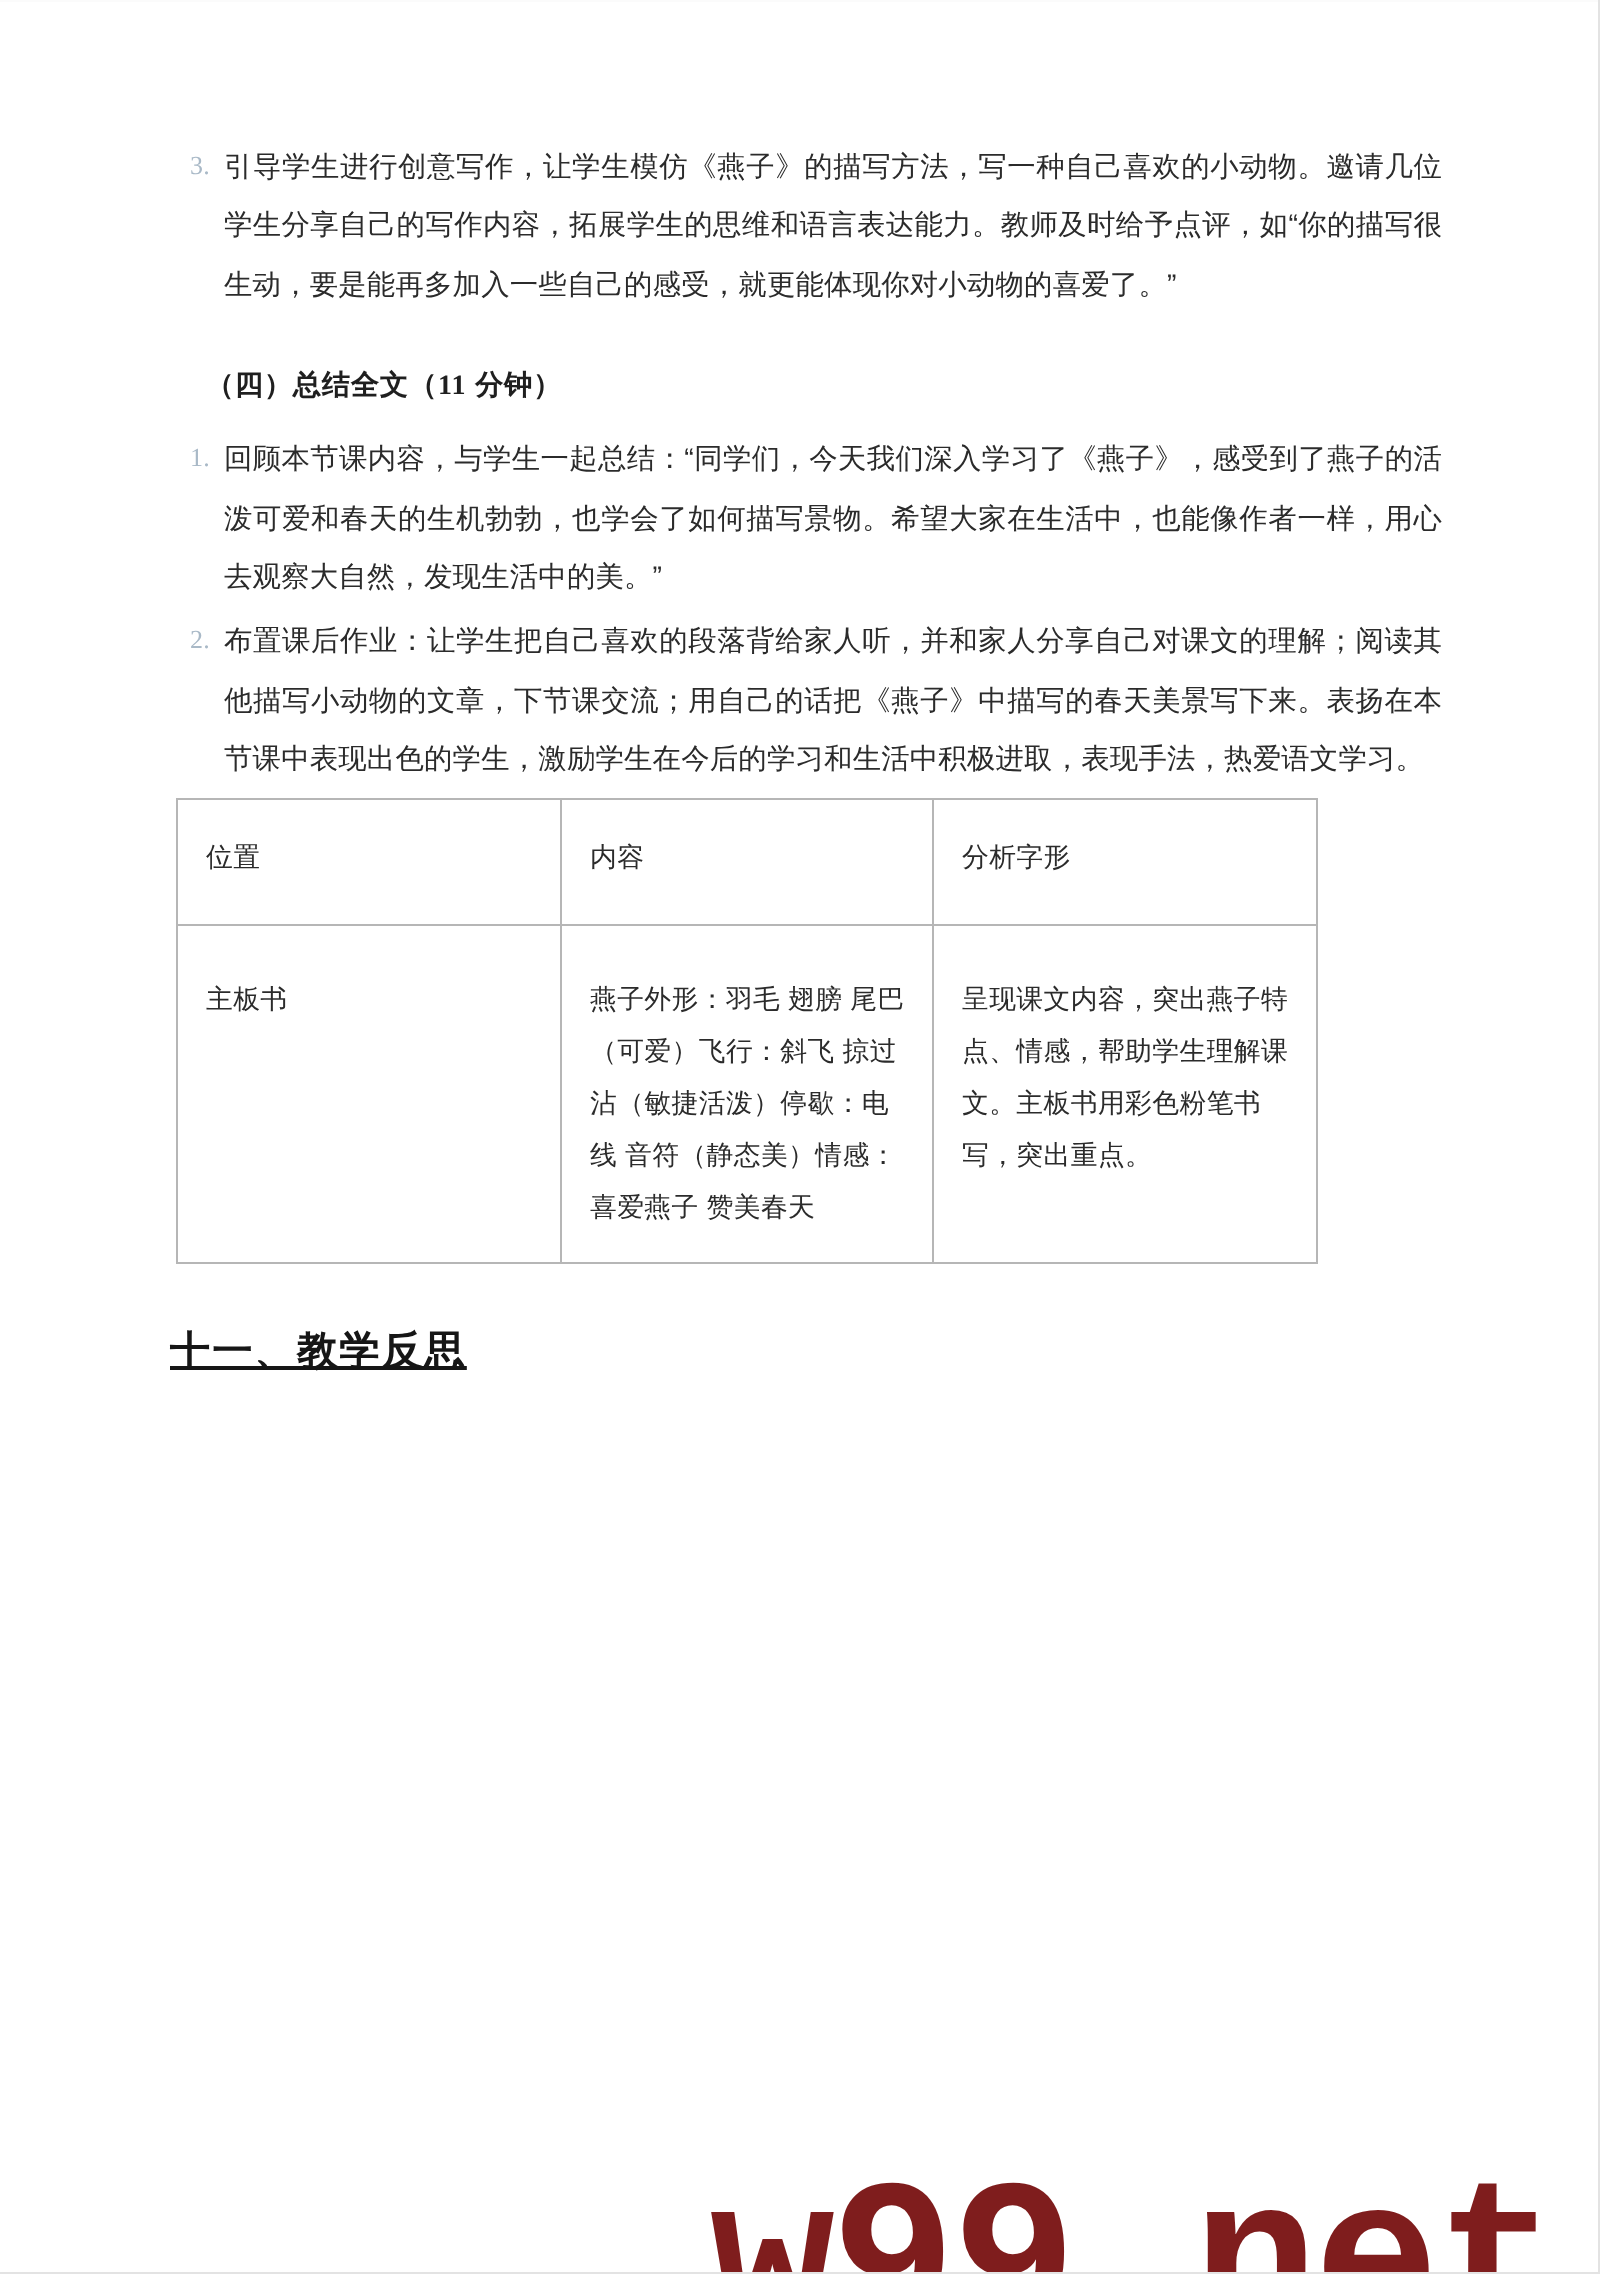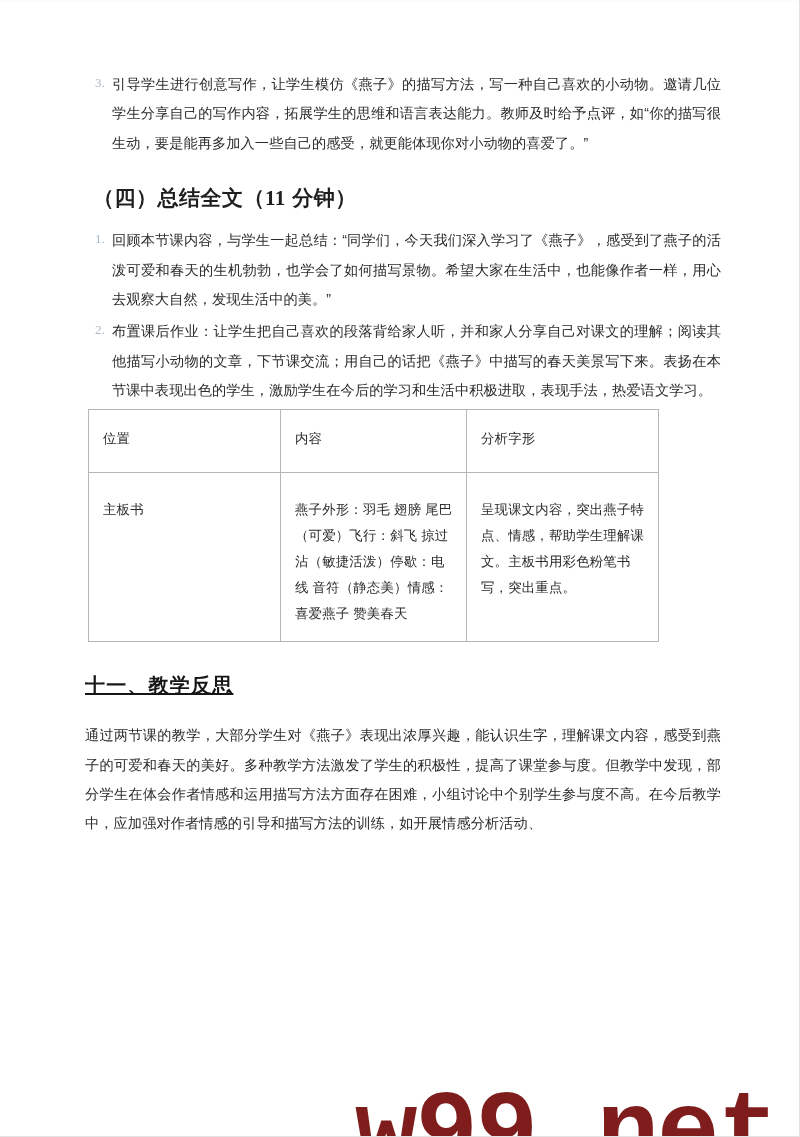--- a/index.html
+++ b/index.html
@@ -70,24 +70,24 @@
     top: 0;
     width: 20px;
     text-align: right;
     color: #a9b9c7;
     font-size: 13px;
     font-family: "Liberation Serif", "DejaVu Serif", serif;
   }
 
   
   .sub-heading {
-    font-size: 21px;
+    font-size: 14px;
     font-weight: 700;
     color: #1f1f1f;
-    margin: 26px 0 14px 8px;
+    margin: 26px 0 14px 18px;
     letter-spacing: 0.5px;
   }
   .sub-heading .mins {
     font-family: "Liberation Serif", "DejaVu Serif", serif;
     font-weight: 700;
   }
   .main-heading {
     font-size: 20px;
     font-weight: 700;
     color: #161616;
@@ -190,16 +190,15 @@
         <tr>
           <td>主板书</td>
           <td>燕子外形：羽毛 翅膀 尾巴（可爱）飞行：斜飞 掠过 沾（敏捷活泼）停歇：电线 音符（静态美）情感：喜爱燕子 赞美春天</td>
           <td>呈现课文内容，突出燕子特点、情感，帮助学生理解课文。主板书用彩色粉笔书写，突出重点。</td>
         </tr>
       </tbody>
     </table>
 
     <div class="main-heading-2">十一、教学反思</div>
 
-    <p class="reflection">通过两节课的教学，大部分学生对《燕子》表现出浓厚兴趣，能认识生字，理解课文内容，感受到燕子的可爱和春天的美好。多种教学方法激发了学生的积极性，提高了课堂参与度。但教学中发现，部分学生在体会作者情感和运用描写方法方面存在困难，小组讨论中个别学生参与度不高。在今后教学中，应加强对作者情感的引导和描写方法的训练，如开展情感分析活动、</p>
 
   </div>
 </div>
 
 </body></html>

